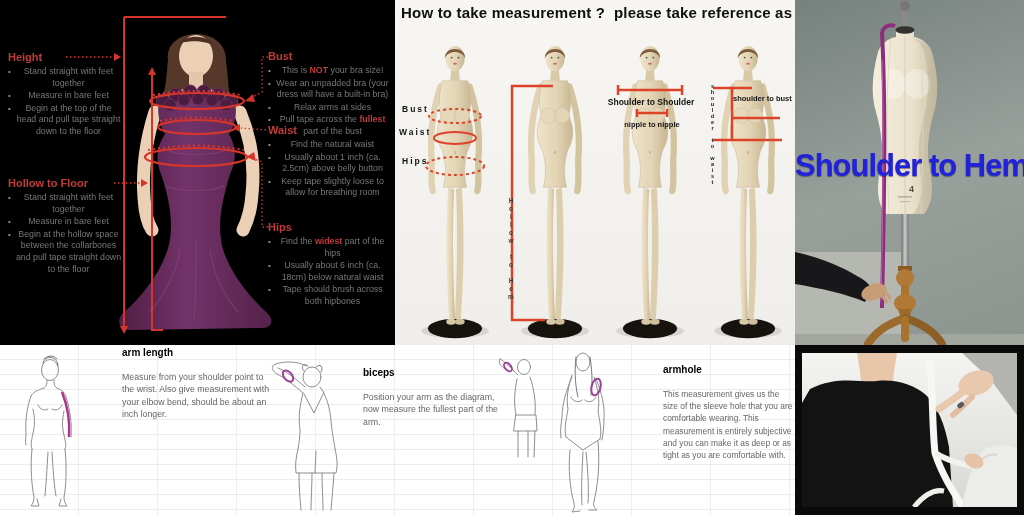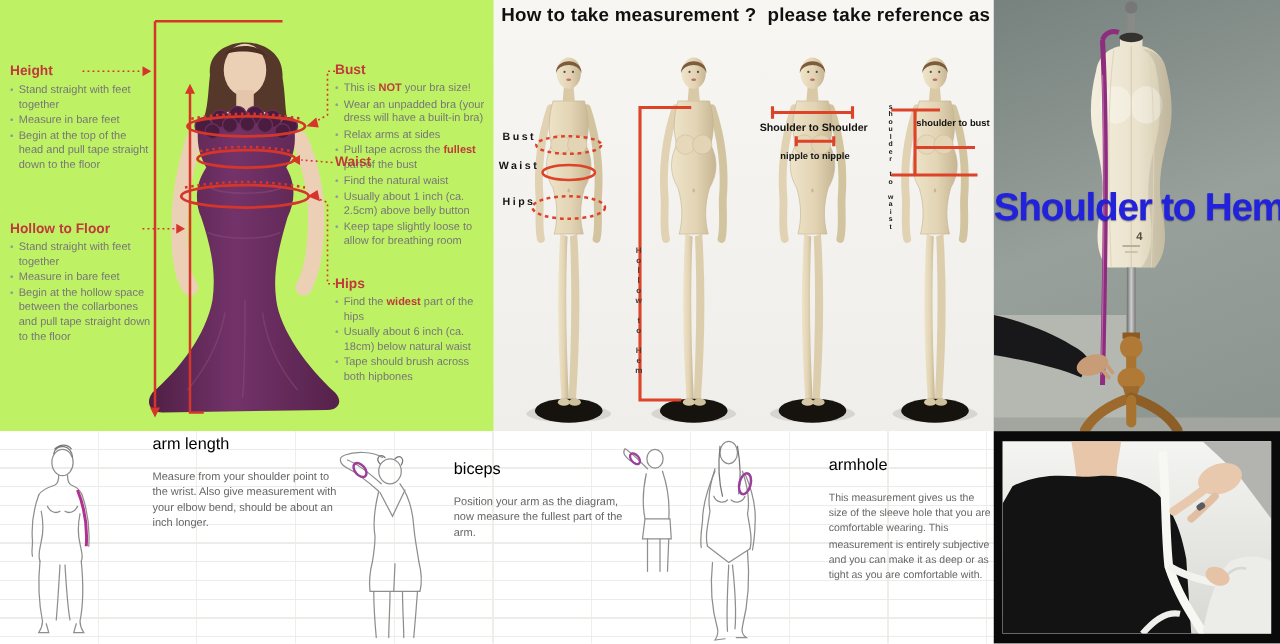--- a/index.html
+++ b/index.html
@@ -1,24 +1,24 @@
 <!DOCTYPE html>
 <html><head>
 <meta charset="utf-8">
 <style>
   html,body{margin:0;padding:0;background:#fff;}
   #page{position:relative;width:1024px;height:515px;background:#fff;overflow:hidden;
         font-family:"Liberation Sans",sans-serif;}
   .abs{position:absolute;}
 
   
-  #left-panel{left:0;top:0;width:395px;height:345px;background:#bef264;}
+  #left-panel{left:0;top:0;width:395px;height:345px;background:#000000;}
   .guide-sec{position:absolute;}
   .guide-title{font-size:11px;font-weight:bold;color:#c03a3a;margin:0 0 3px 0;}
-  .guide-ul{list-style:none;margin:0;padding:0;font-size:8.8px;color:#777;line-height:11.6px;}
+  .guide-ul{list-style:none;margin:0;padding:0;font-size:8.8px;color:#777;line-height:11.6px;text-align:center;}
   .guide-ul li{margin:0 0 1px 0;padding-left:7px;position:relative;}
   .guide-ul li::before{content:"•";position:absolute;left:0;top:0;color:#999;font-size:8px;}
   .guide-ul .hl{color:#c03a3a;font-weight:bold;}
 
   
   #middle-panel{left:395px;top:0;width:400px;height:345px;background:linear-gradient(#f7f6f3,#efeeea);}
   #mid-header{left:6px;top:4px;font-size:15px;font-weight:600;color:#101010;white-space:pre;letter-spacing:.2px;}
   .fig-label{position:absolute;font-weight:bold;color:#141414;}
   .vtext{writing-mode:vertical-rl;text-orientation:upright;line-height:1;}
 
@@ -26,21 +26,21 @@
   #right-photo{left:795px;top:0;width:229px;height:405px;background:linear-gradient(160deg,#77817d 0%,#97a09b 45%,#89918d 100%);overflow:hidden;}
   #shoulder-hem-caption{left:0;top:148px;width:229px;text-align:center;font-size:31px;font-weight:bold;
       color:#2222dd;letter-spacing:-1px;text-shadow:0 1px 1px rgba(0,0,40,.45);white-space:nowrap;}
   #form-size{left:114px;top:184px;font-size:9px;font-weight:bold;color:#55503e;}
 
   
   #bottom-strip{left:0;top:345px;width:795px;height:170px;background-color:#fff;
     background-image:
       repeating-linear-gradient(to bottom,transparent 0 14px,#ecece8 14px 15px),
       repeating-linear-gradient(to right,transparent 0 78px,#eeeeea 78px 79px);}
-  .sketch-title{font-size:13px;font-weight:normal;color:#000;margin:0 0 2px 0;}
+  .sketch-title{font-size:10px;font-weight:bold;color:#000;margin:0 0 2px 0;}
   .sketch-desc{font-size:8.8px;color:#666;line-height:12.4px;margin-top:13px;}
 
   
   #br-photo{left:795px;top:345px;width:229px;height:170px;background:#0a0a0a;}
   #br-inner{left:7px;top:8px;width:215px;height:154px;background:linear-gradient(#f4f4f2,#d8d8d3);overflow:hidden;}
 </style>
 </head>
 <body>
 
 <div id="page">

